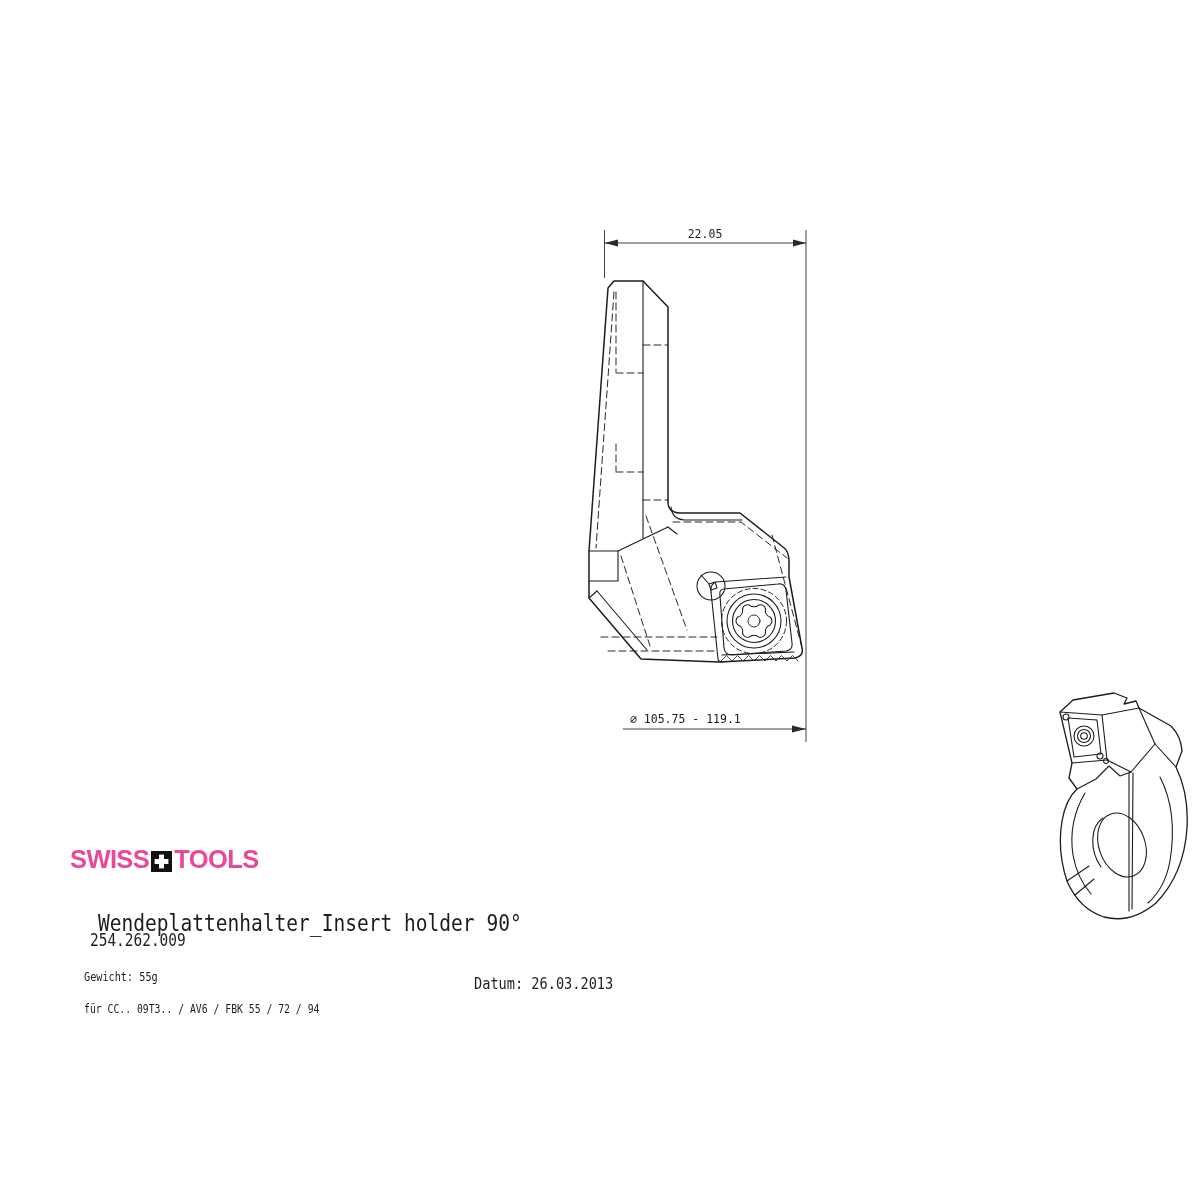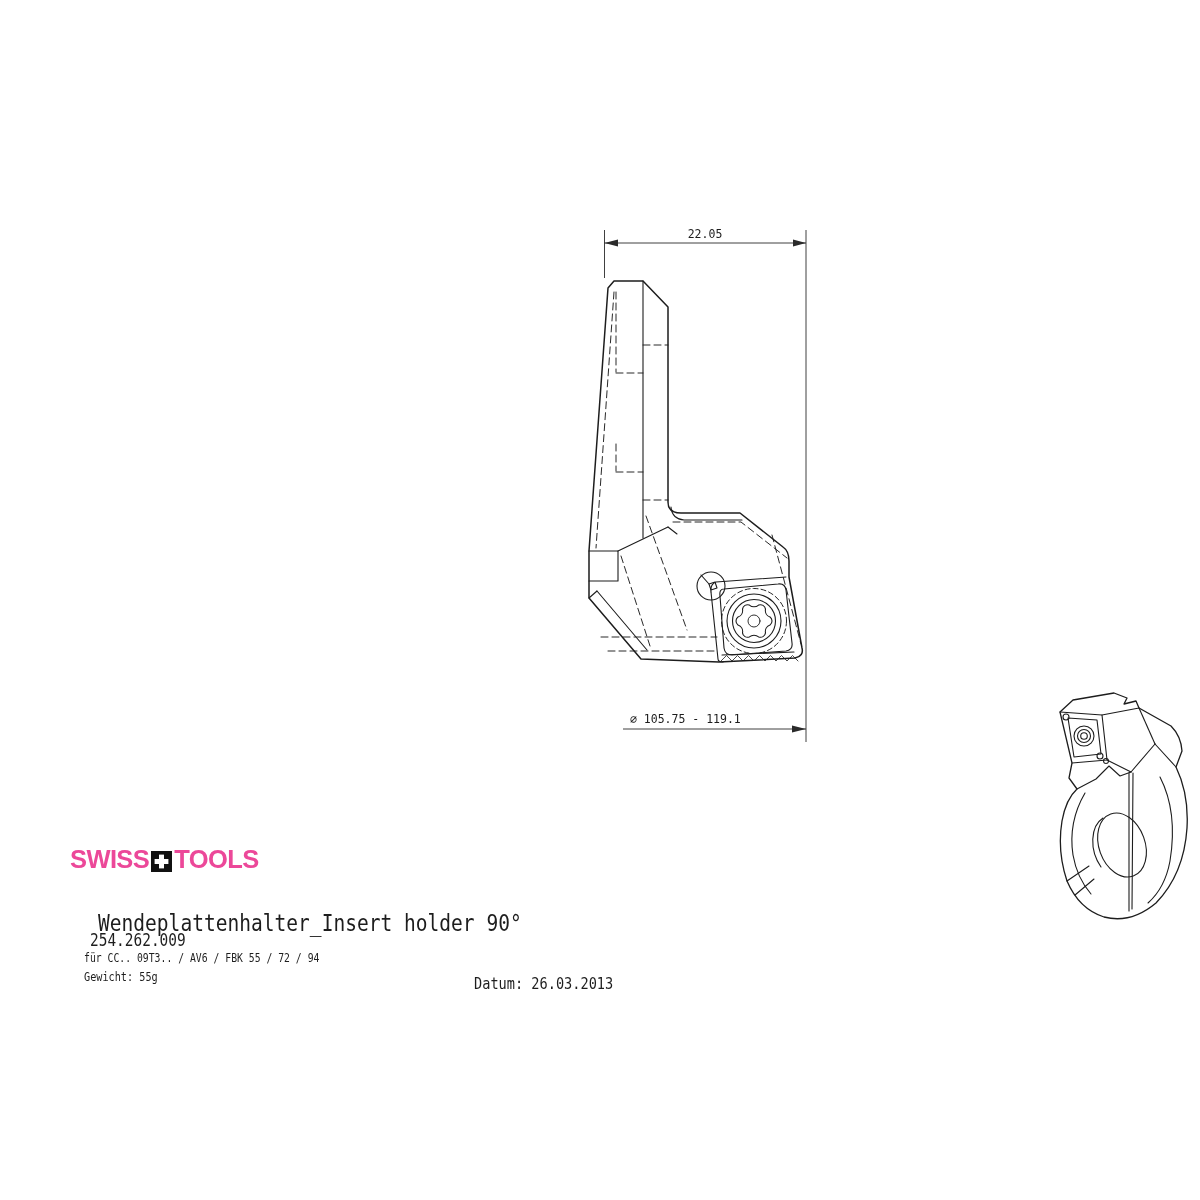--- a/index.html
+++ b/index.html
@@ -11,21 +11,21 @@
   .titleblock-line{position:absolute;white-space:pre;}
   .cad{display:inline-block;transform:scaleX(0.85);transform-origin:0 50%;white-space:pre;}
   .brand{
     position:absolute;left:70px;top:845px;height:28px;
     font-family:"Liberation Sans", sans-serif;font-weight:bold;
     font-size:25.5px;letter-spacing:-0.6px;color:#ec4899;display:flex;align-items:center;
   }
   .brand .cross{display:inline-block;width:21px;height:21px;margin:0 2px;position:relative;top:0px;}
   .t-product{left:70px;top:884px;font-size:23px;}
   .t-article{left:70px;top:910px;font-size:17px;}
-  .t-spec{left:70px;top:937px;font-size:11.5px;}
+  .t-spec{left:70px;top:988px;font-size:11.5px;}
   .t-weight{left:70px;top:956px;font-size:12px;}
   .t-date{left:455px;top:955px;font-size:16px;}
   svg text{font-family:"DejaVu Sans Mono", monospace;fill:#1d1d1d;}
 </style>
 </head>
 <body>
 
 <svg id="drawing" width="1200" height="1200" viewBox="0 0 1200 1200">
 
   <g stroke="#2a2a2a" stroke-width="0.9" fill="none">

